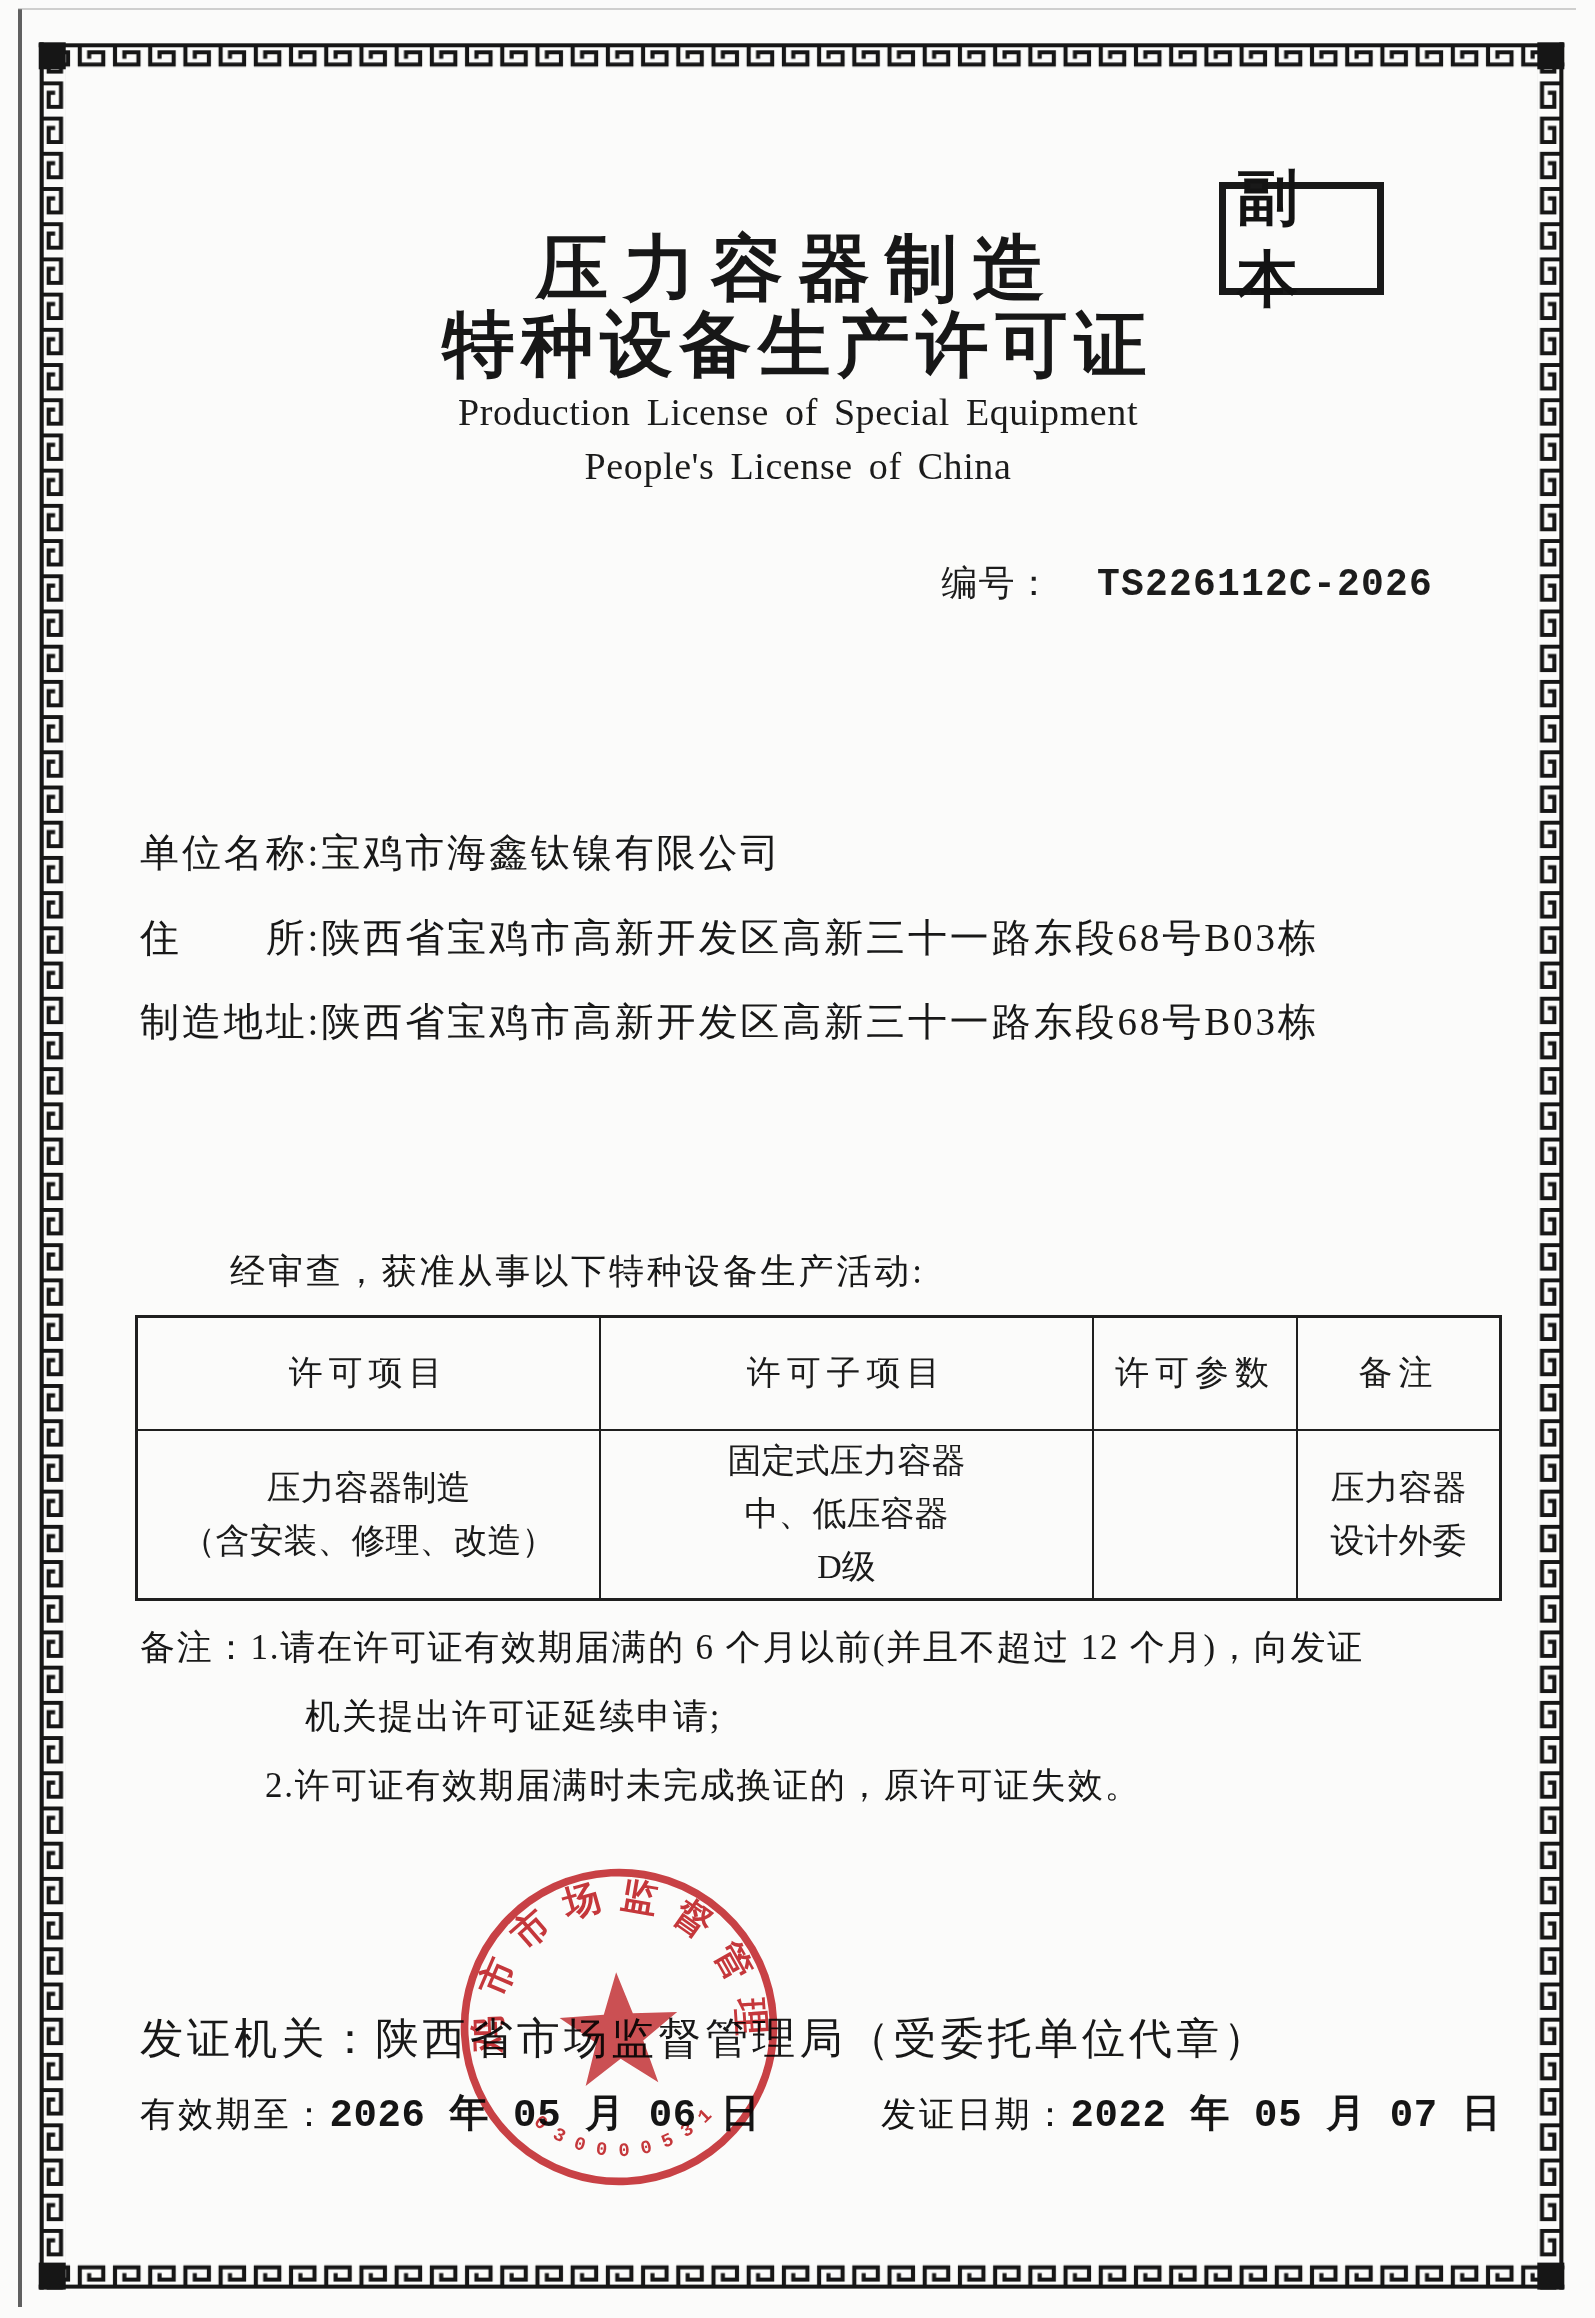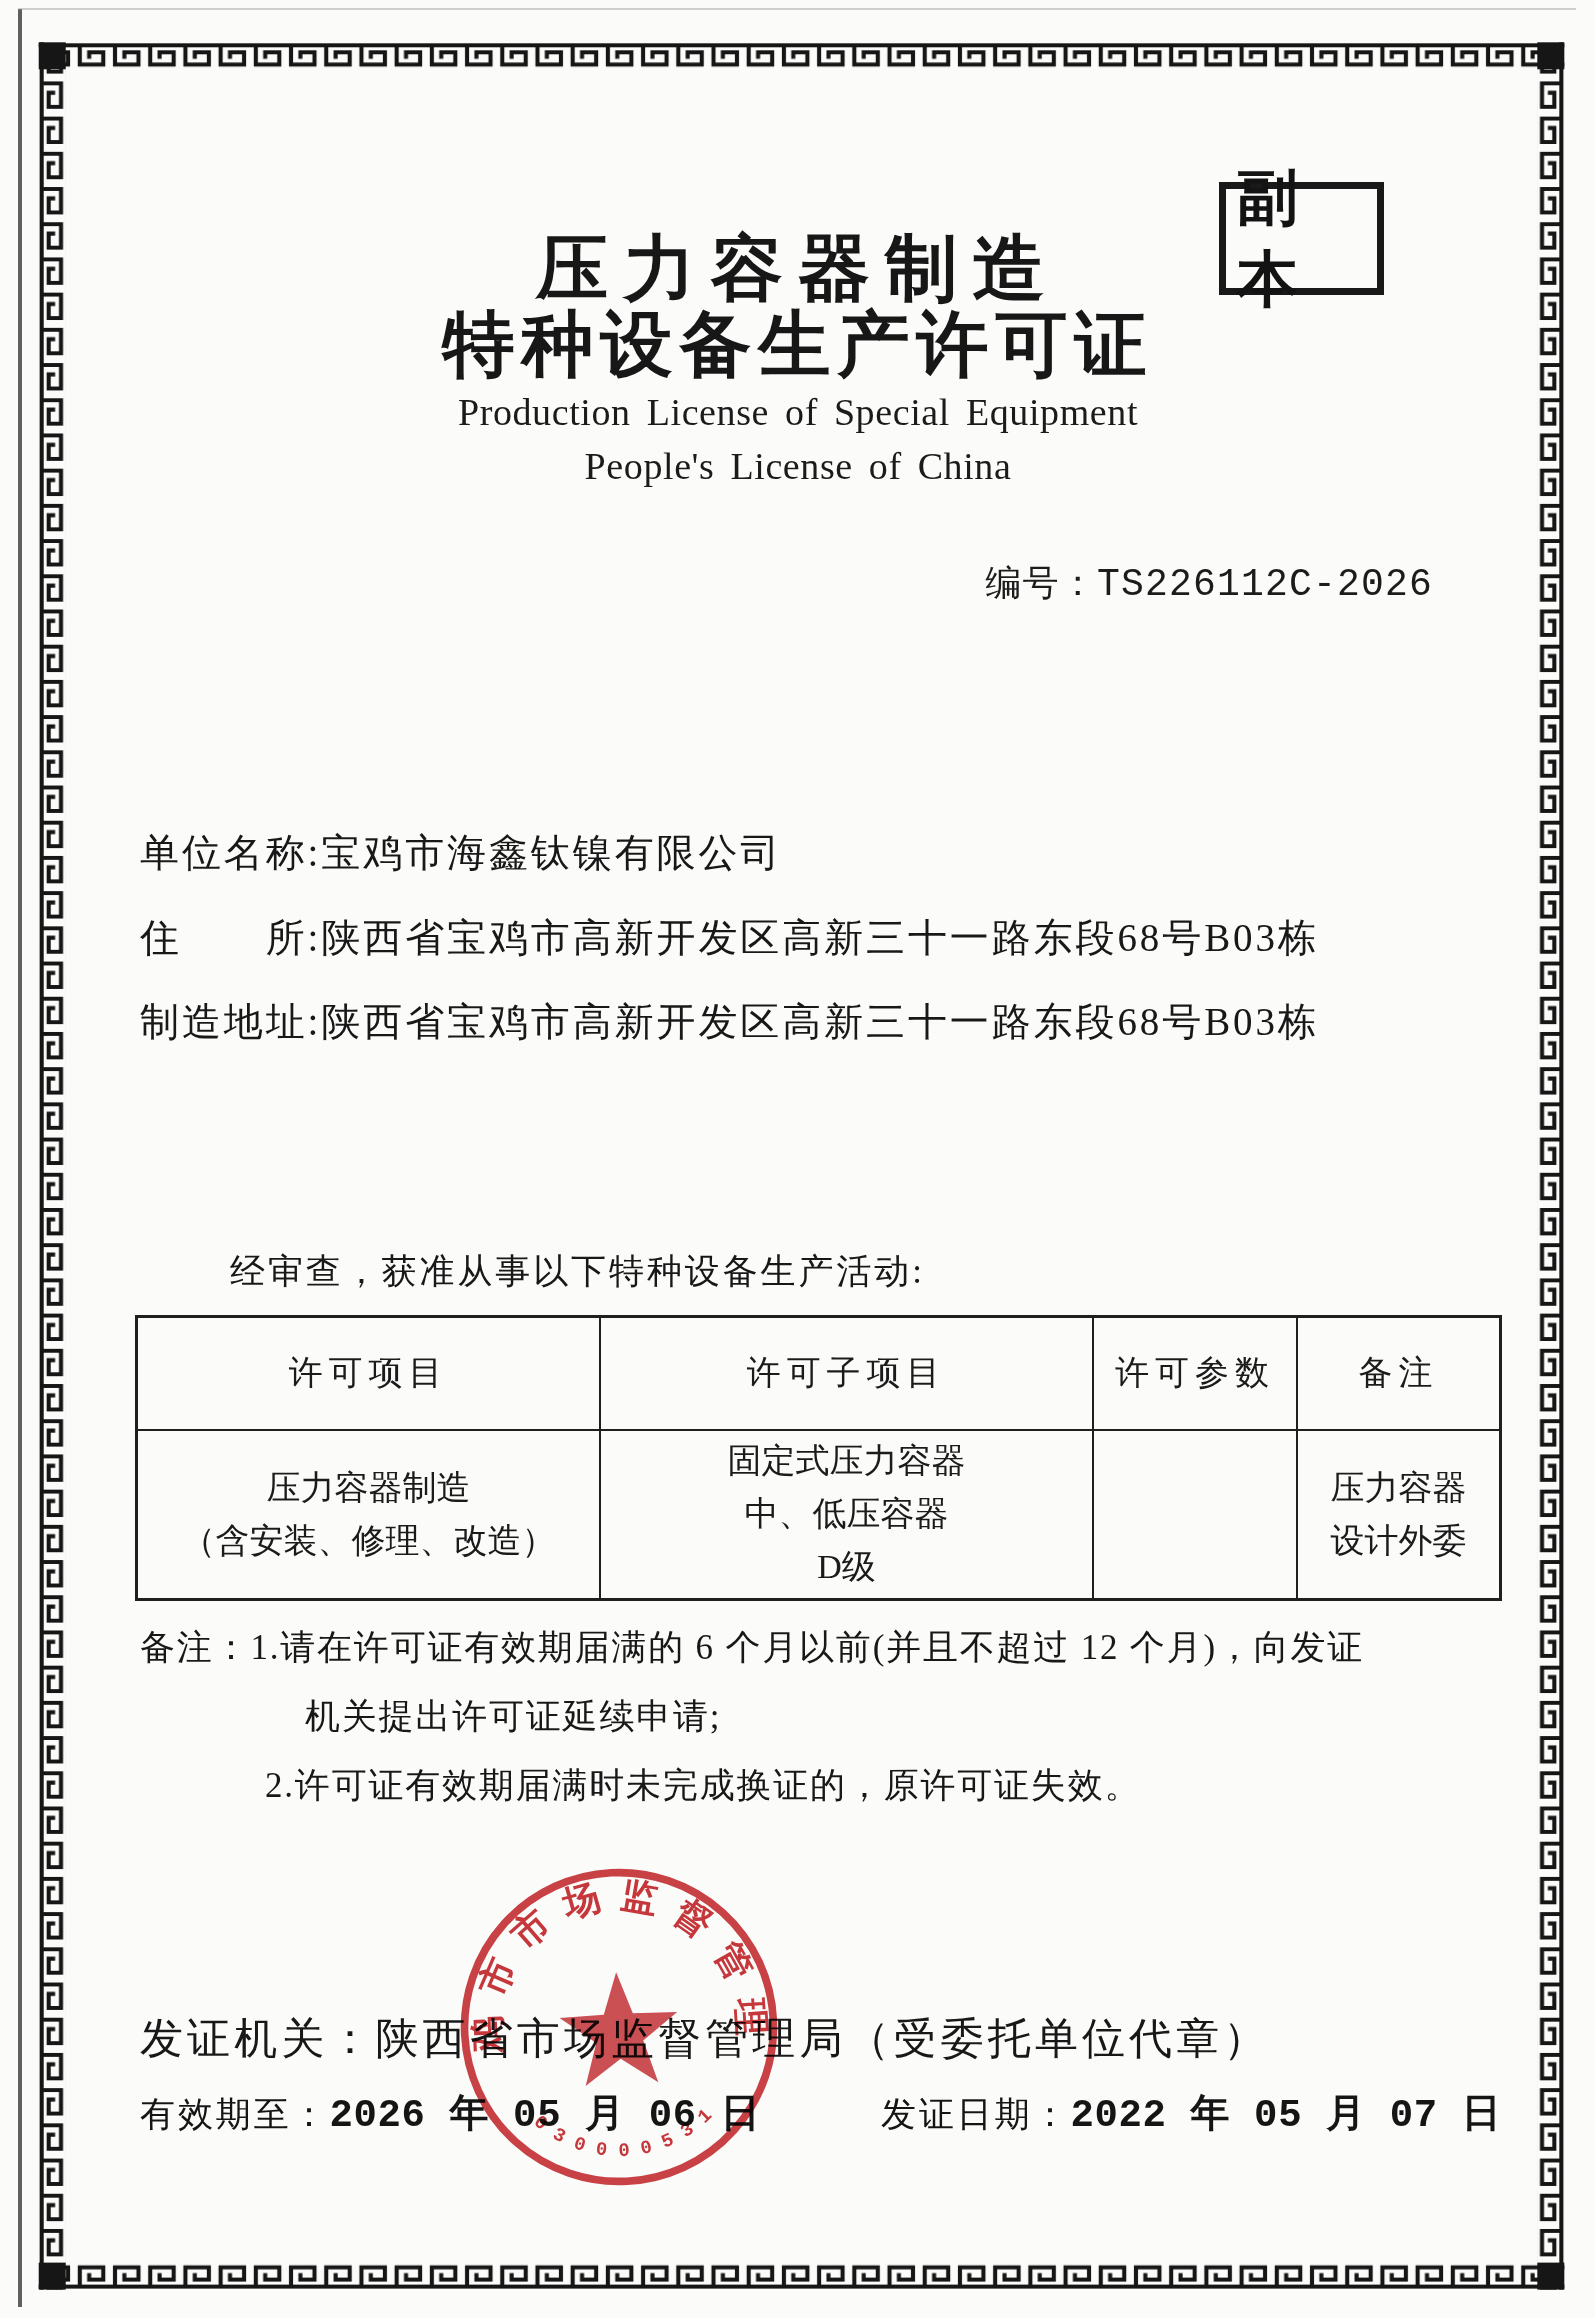--- a/index.html
+++ b/index.html
@@ -29,21 +29,21 @@
   .title-en2 { top:444px; }
 
   
   .dup-box { position:absolute; left:1219px; top:182px; width:165px; height:113px;
     border:7.6px solid #191919; display:flex; align-items:center; justify-content:center;
     font-family:"Liberation Sans","DejaVu Sans",sans-serif; font-weight:700; font-size:61px;
     letter-spacing:13px; padding-left:11px; color:#131313; }
 
   
   .license-no { position:absolute; right:163px; top:559px; font-size:36px; letter-spacing:1.2px; white-space:nowrap; }
-  .mono-num { font-family:"Liberation Mono","DejaVu Sans Mono",monospace; font-weight:400; font-size:38px; letter-spacing:1.2px; }
+  .mono-num { font-family:"Liberation Mono","DejaVu Sans Mono",monospace; font-weight:700; font-size:38px; letter-spacing:1.2px;margin-left:44px; }
 
   
   .info-line { position:absolute; left:140px; font-size:39px; letter-spacing:2.9px; white-space:nowrap; color:#181818; }
   .info-name { top:826px; }
   .info-res  { top:911px; }
   .info-mfg  { top:995px; }
 
   .intro-line { position:absolute; left:230px; top:1248px; font-size:35px; letter-spacing:2.9px; color:#181818; }
 
   

